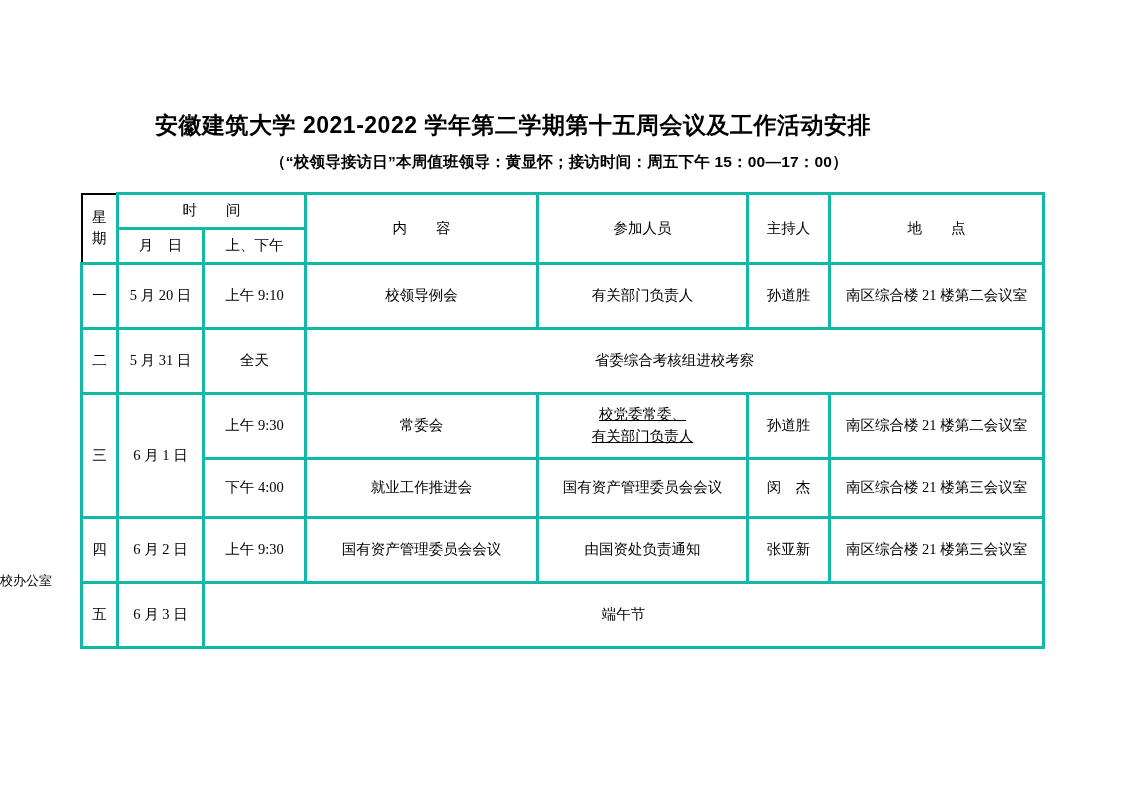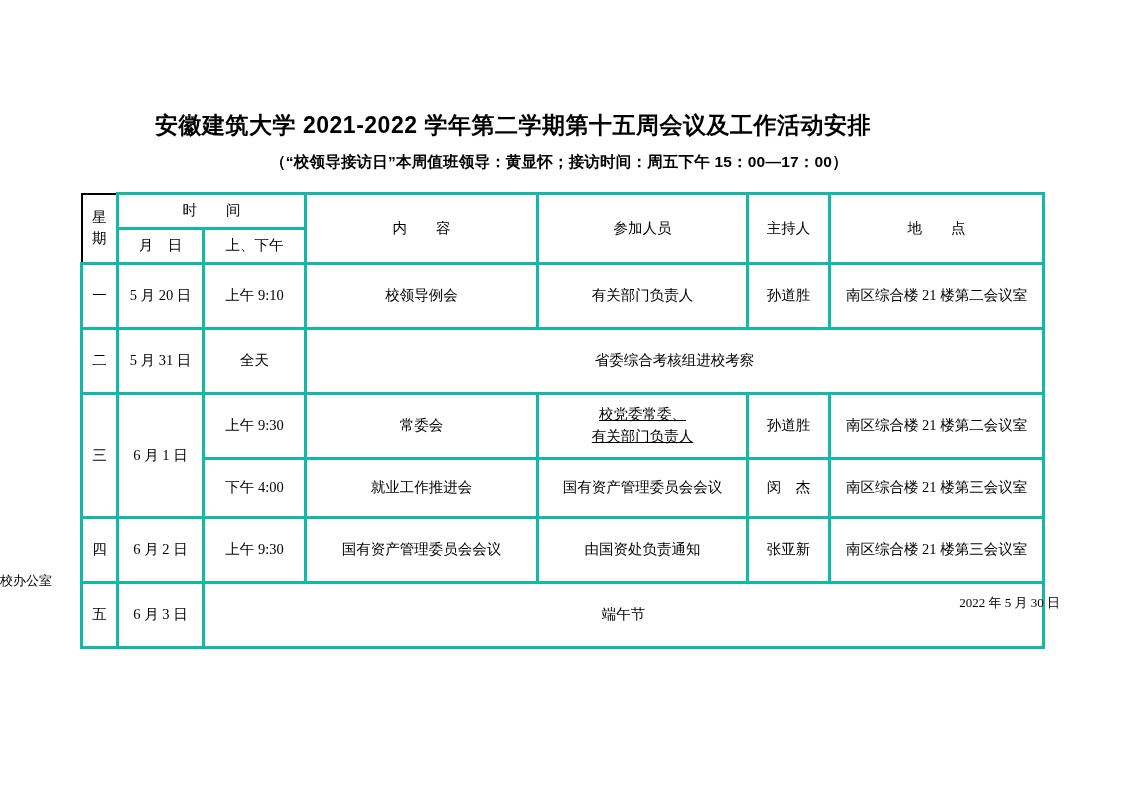--- a/index.html
+++ b/index.html
@@ -181,15 +181,14 @@
 
       <tr>
         <td class="cell-tall">五</td>
         <td>6 月 3 日</td>
         <td colspan="5">端午节</td>
       </tr>
     </tbody>
   </table>
 
   <div class="footer-office">校办公室</div>
-  <div class="footer-date">2022 年 5 月 30 日</div>
 
 </div>
 
 </body></html>

